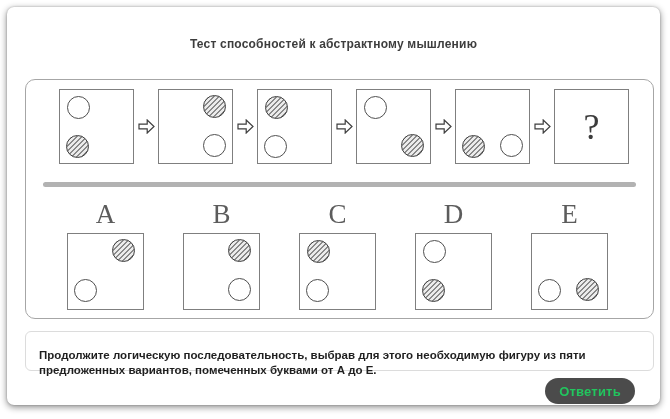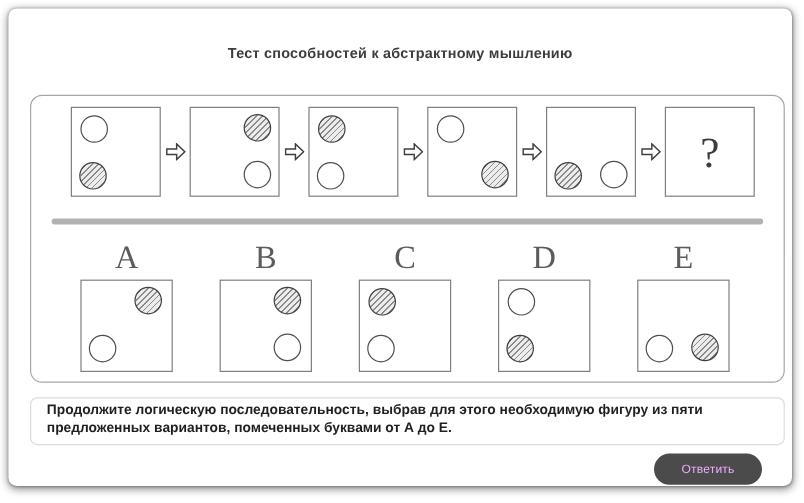--- a/index.html
+++ b/index.html
@@ -45,27 +45,27 @@
     font-family:"Liberation Serif", serif; font-size:27px; line-height:30px;
     color:#5c5c5c; margin-bottom:4px;
   }
   .option-cell {
     width:75px; height:75px; border:1px solid #7f7f7f; position:relative;
     background:#fff; box-sizing:content-box; cursor:pointer;
   }
   .instruction-box {
     position:absolute; left:18px; top:324px; width:629px; height:40px;
     border:1px solid #dcdcdc; border-radius:6px; background:#fff; box-sizing:border-box;
-    padding:3px 18px 0 13px; font-size:11.5px; font-weight:bold; color:#1f1f1f; line-height:15px;
+    padding:16px 18px 0 13px; font-size:11.5px; font-weight:bold; color:#1f1f1f; line-height:15px;
   }
   .answer-btn {
     position:absolute; left:538px; top:371px; width:90px; height:26px;
-    border:none; border-radius:14px; background:#4b4b4b; color:#f0abfc;
-    font-size:10px; font-family:inherit; display:flex; align-items:center; justify-content:center;
-    cursor:pointer; letter-spacing:.2px;
+    border:none; border-radius:14px; background:#4b4b4b; color:#22c55e;
+    font-size:13px; font-family:inherit; display:flex; align-items:center; justify-content:center;
+    cursor:pointer; letter-spacing:.2px;font-weight:bold;
   }
 </style>
 </head>
 <body>
 
 <div class="stage">
   <div class="card">
     <div class="title">Тест способностей к абстрактному мышлению</div>
 
     <div class="panel">

